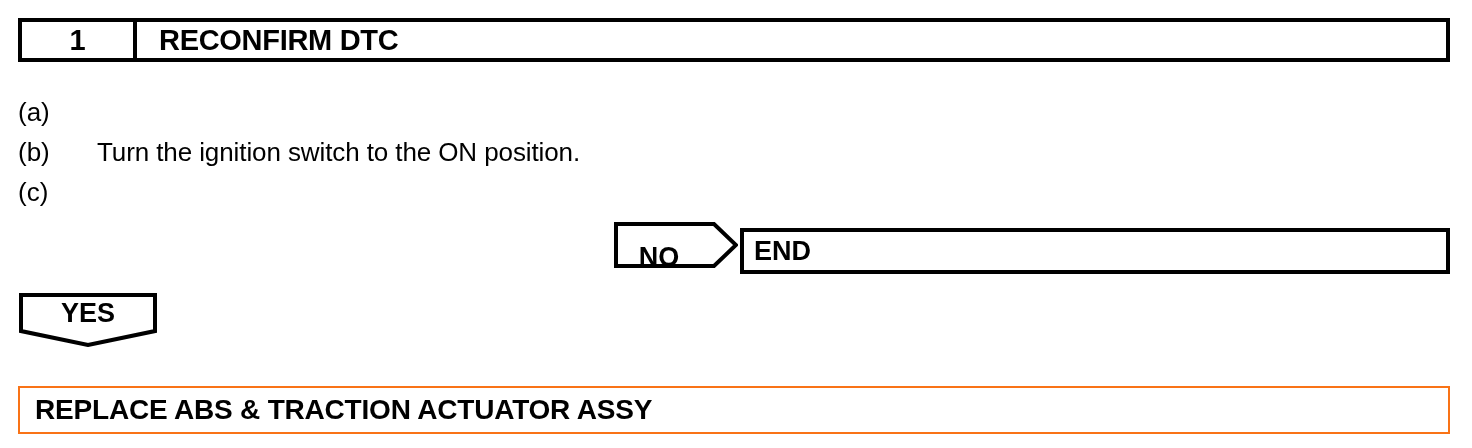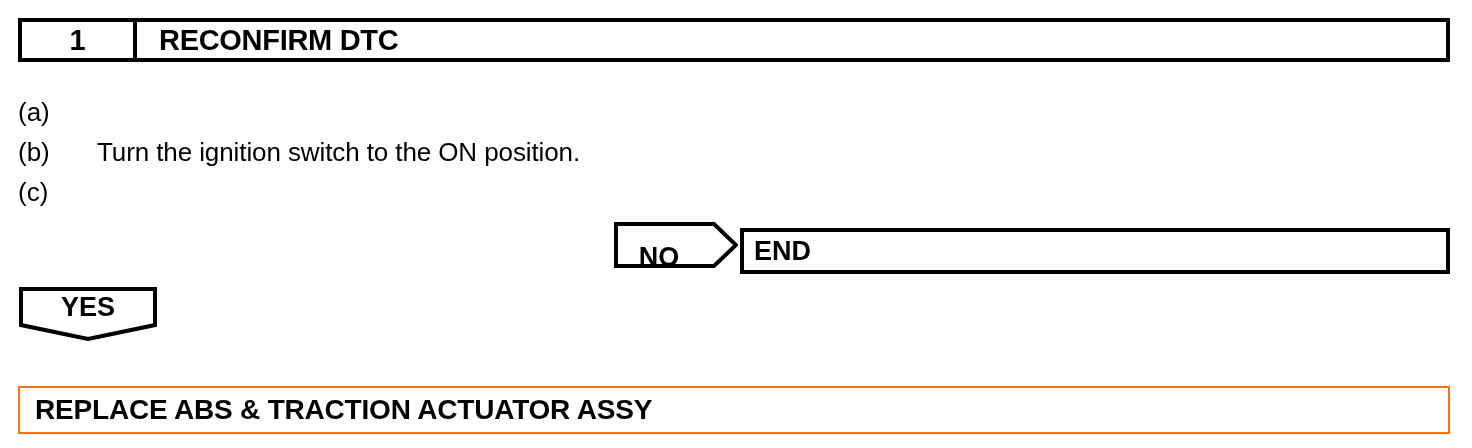--- a/index.html
+++ b/index.html
@@ -126,21 +126,21 @@
   #end-box .end-label {
     font-size: 27px;
     font-weight: bold;
     line-height: 1;
   }
 
   
   #yes-arrow {
     position: absolute;
     left: 19px;
-    top: 287px;
+    top: 293px;
     width: 138px;
     height: 54px;
     text-align: center;
   }
   #yes-arrow svg { display: block; }
   #yes-arrow .yes-label {
     position: absolute;
     left: 0;
     top: 0;
     width: 138px;

